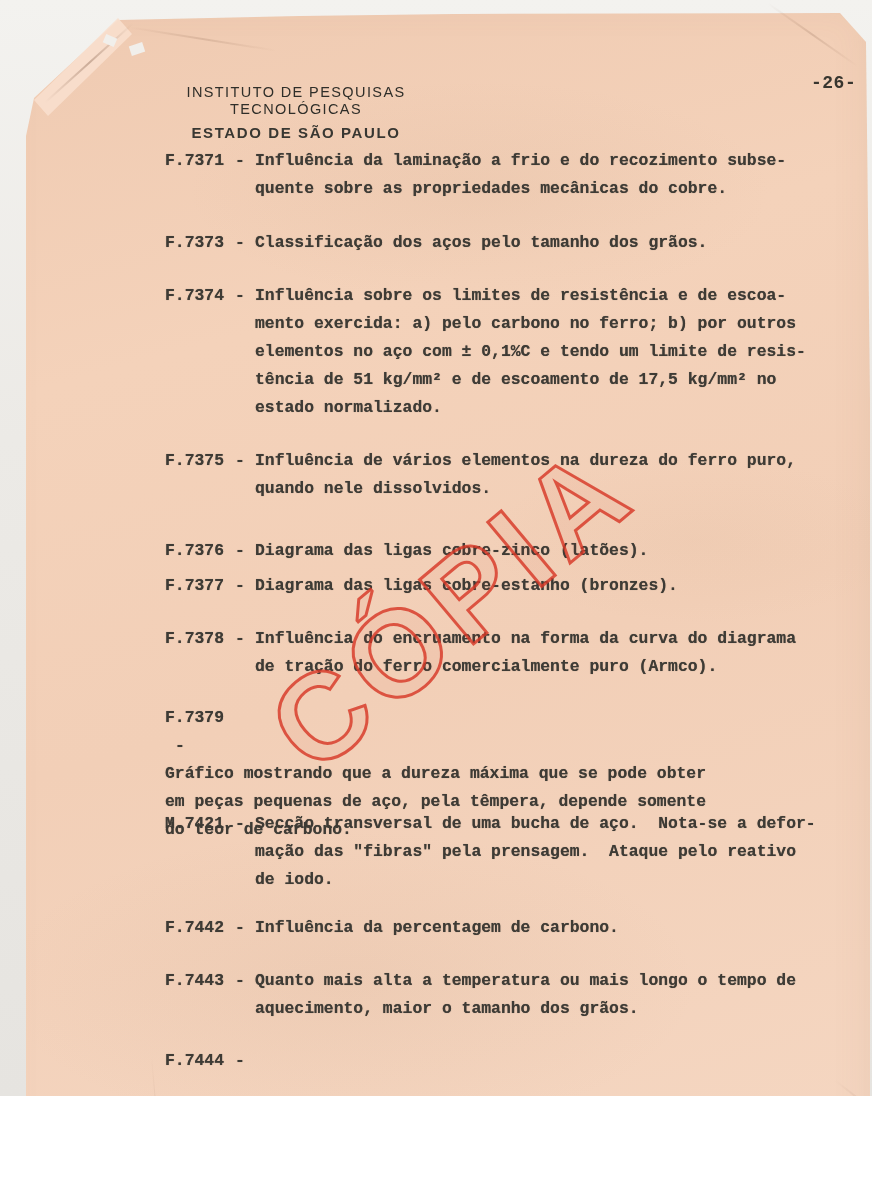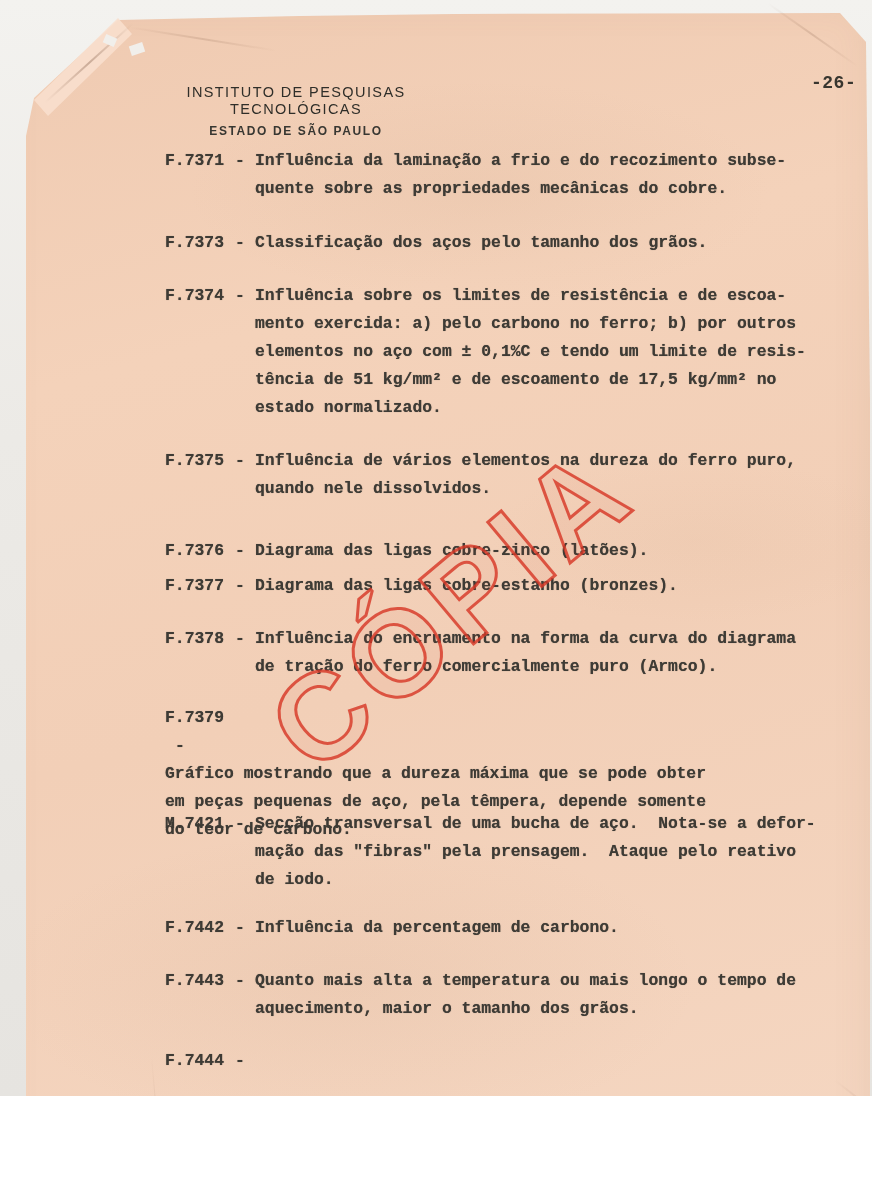--- a/index.html
+++ b/index.html
@@ -32,21 +32,21 @@
   .crease-top    { left:128px; top:38px;   width:150px; height:1.5px; transform:rotate(9deg); opacity:.5; }
   .crease-tr     { left:758px; top:34px;   width:110px; height:1.5px; transform:rotate(35deg); opacity:.55; }
   .crease-br     { left:822px; top:1116px; width:120px; height:1.5px; transform:rotate(38deg); opacity:.5; }
   .crease-bl     { left:92px;  top:1120px; width:130px; height:1.2px; transform:rotate(85deg); opacity:.35; }
   .tear { position:absolute; background:#f1efeb; }
   .tear-1 { left:104px; top:36px; width:12px; height:9px;  transform:rotate(24deg); }
   .tear-2 { left:130px; top:44px; width:14px; height:10px; transform:rotate(-18deg); }
   
   #letterhead { position:absolute; left:126px; top:84px; width:340px; text-align:center; color:#2f2e29; }
   #letterhead .lh1 { font-size:14.5px; font-weight:500; letter-spacing:1.4px; line-height:1.15; }
-  #letterhead .lh2 { font-size:12px; font-weight:700; letter-spacing:1.6px; margin-top:7px; color:#383732; }
+  #letterhead .lh2 { font-size:15px; font-weight:700; letter-spacing:1.6px; margin-top:7px; color:#383732; }
   #page-number {
     position:absolute; left:764px; top:73px;
     font-family:"Liberation Mono", monospace; font-weight:700; font-size:18px;
     color:#38362f; letter-spacing:0.5px;margin-left:47px;
   }
   
   .entry {
     position:absolute; left:165px; display:flex;
     font-family:"Liberation Mono", monospace; font-weight:700;
     font-size:16.4px; line-height:28px; color:#3e3b35;

